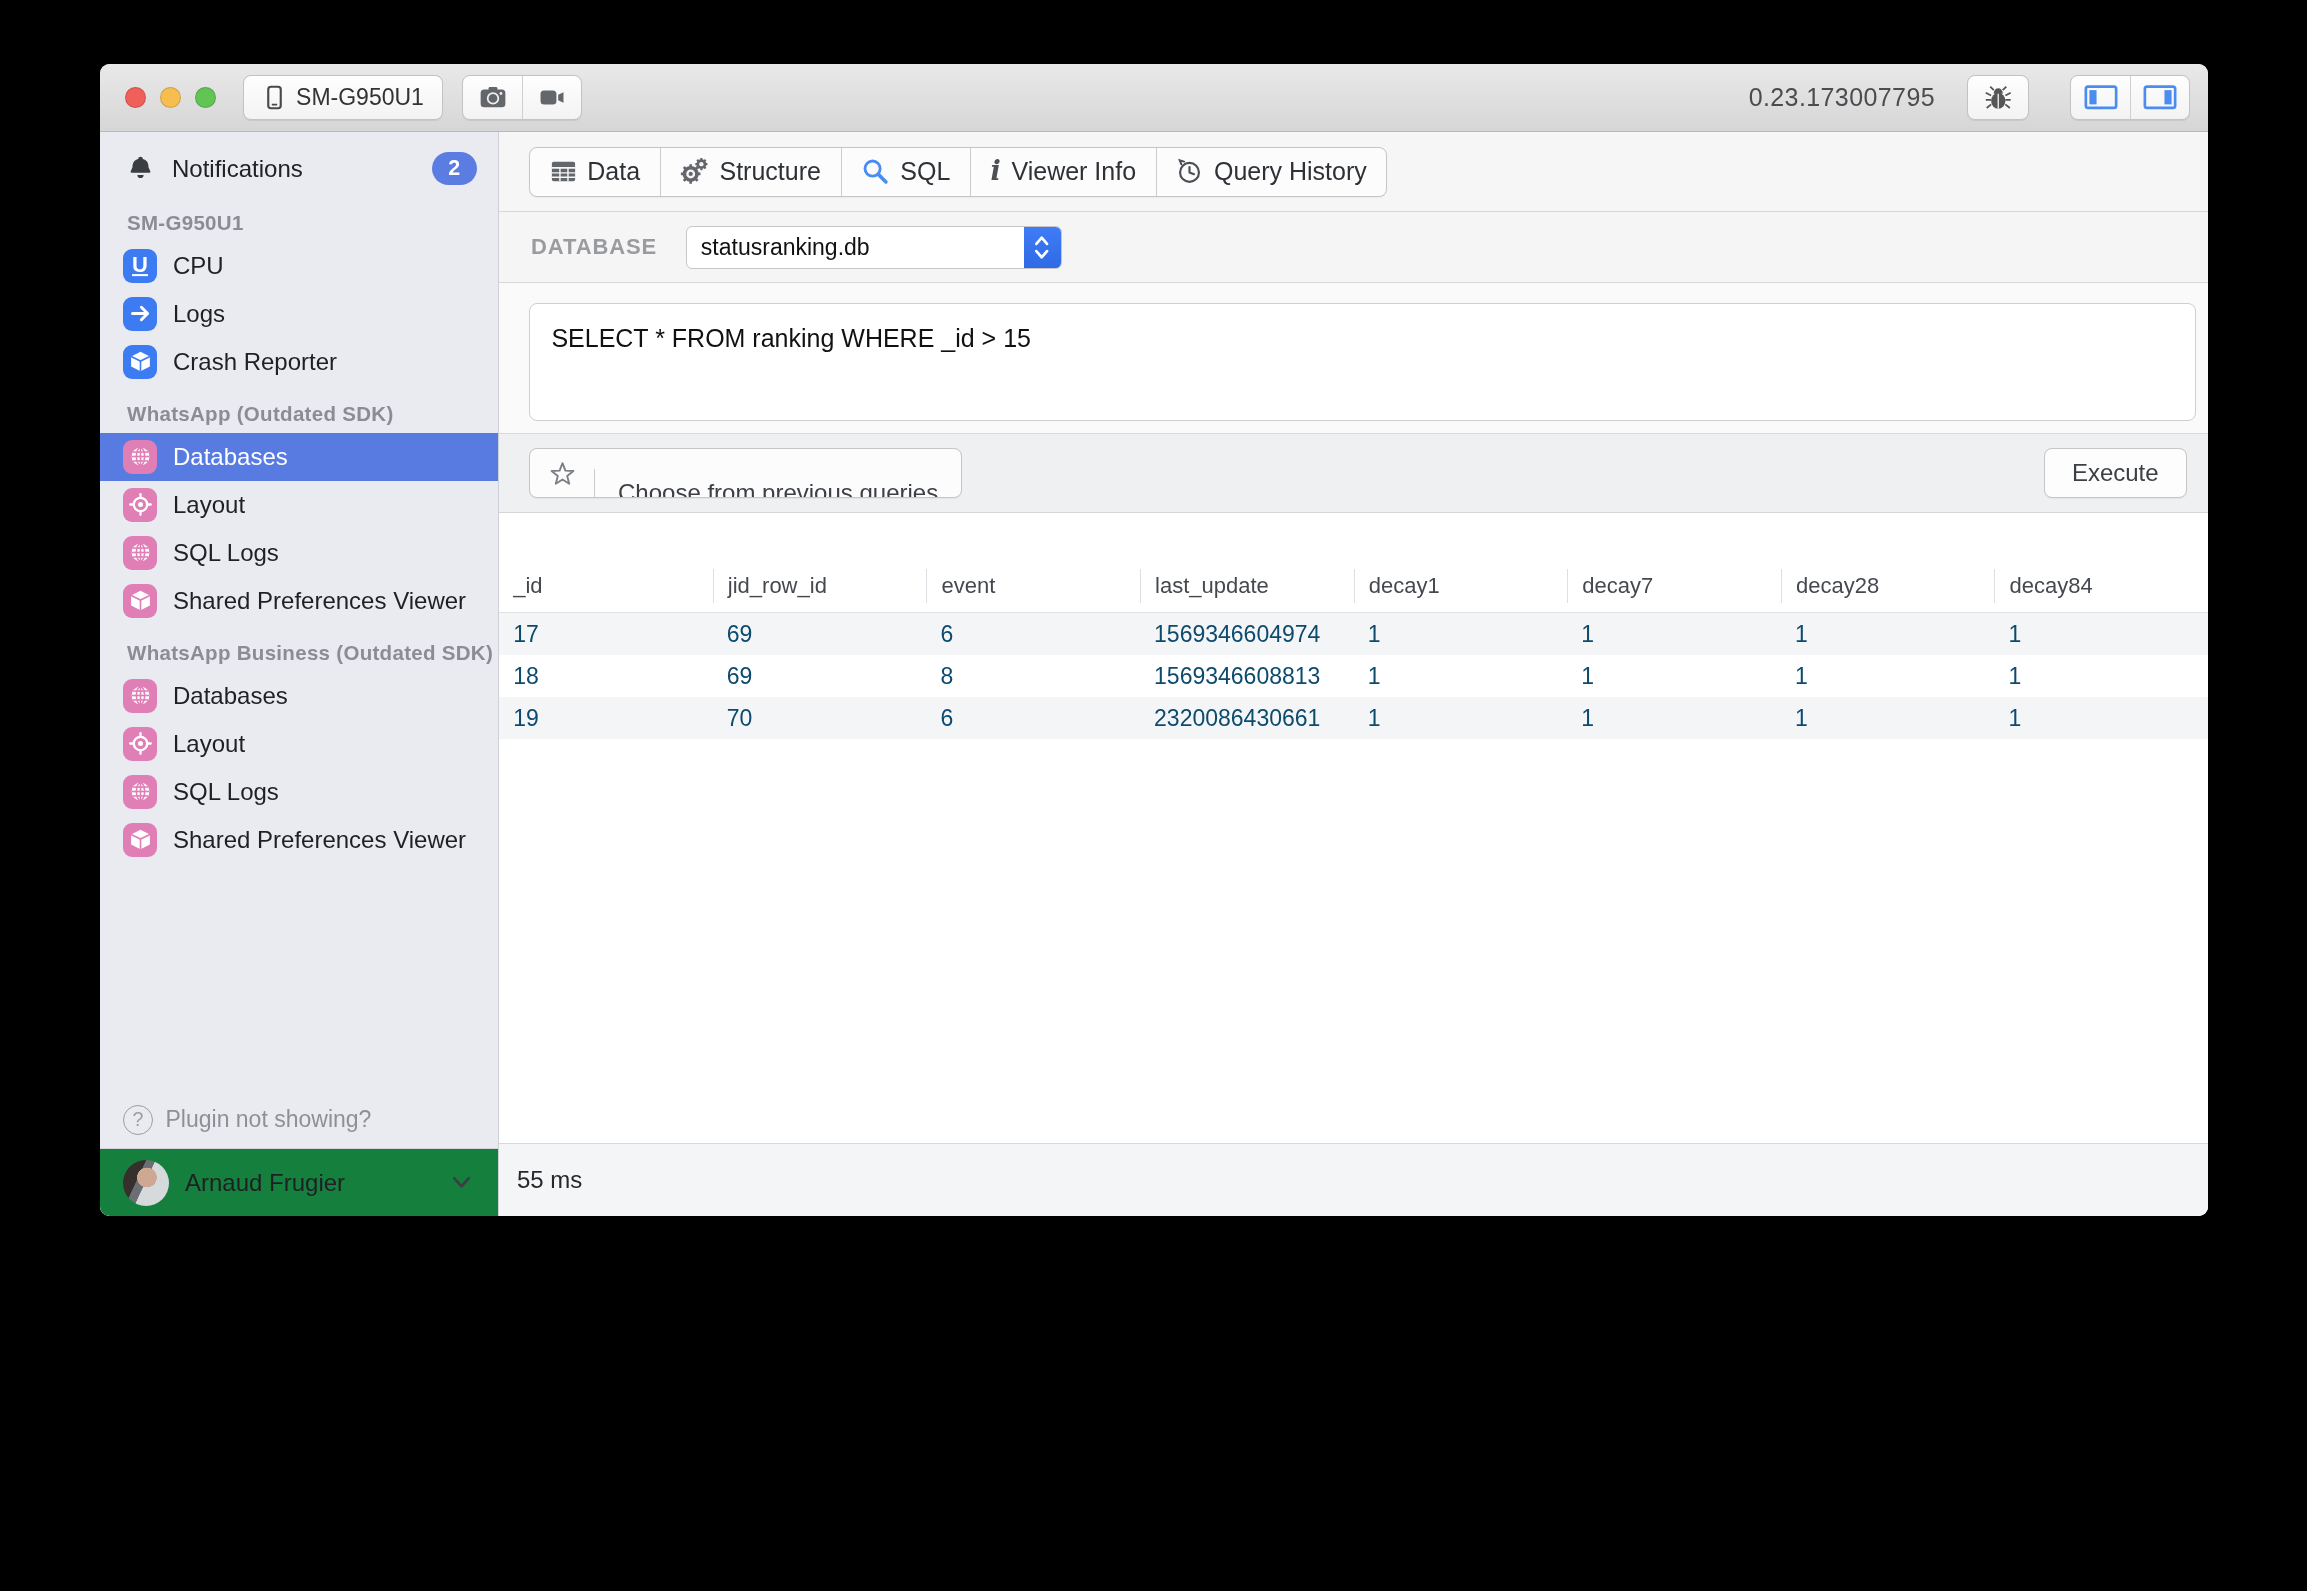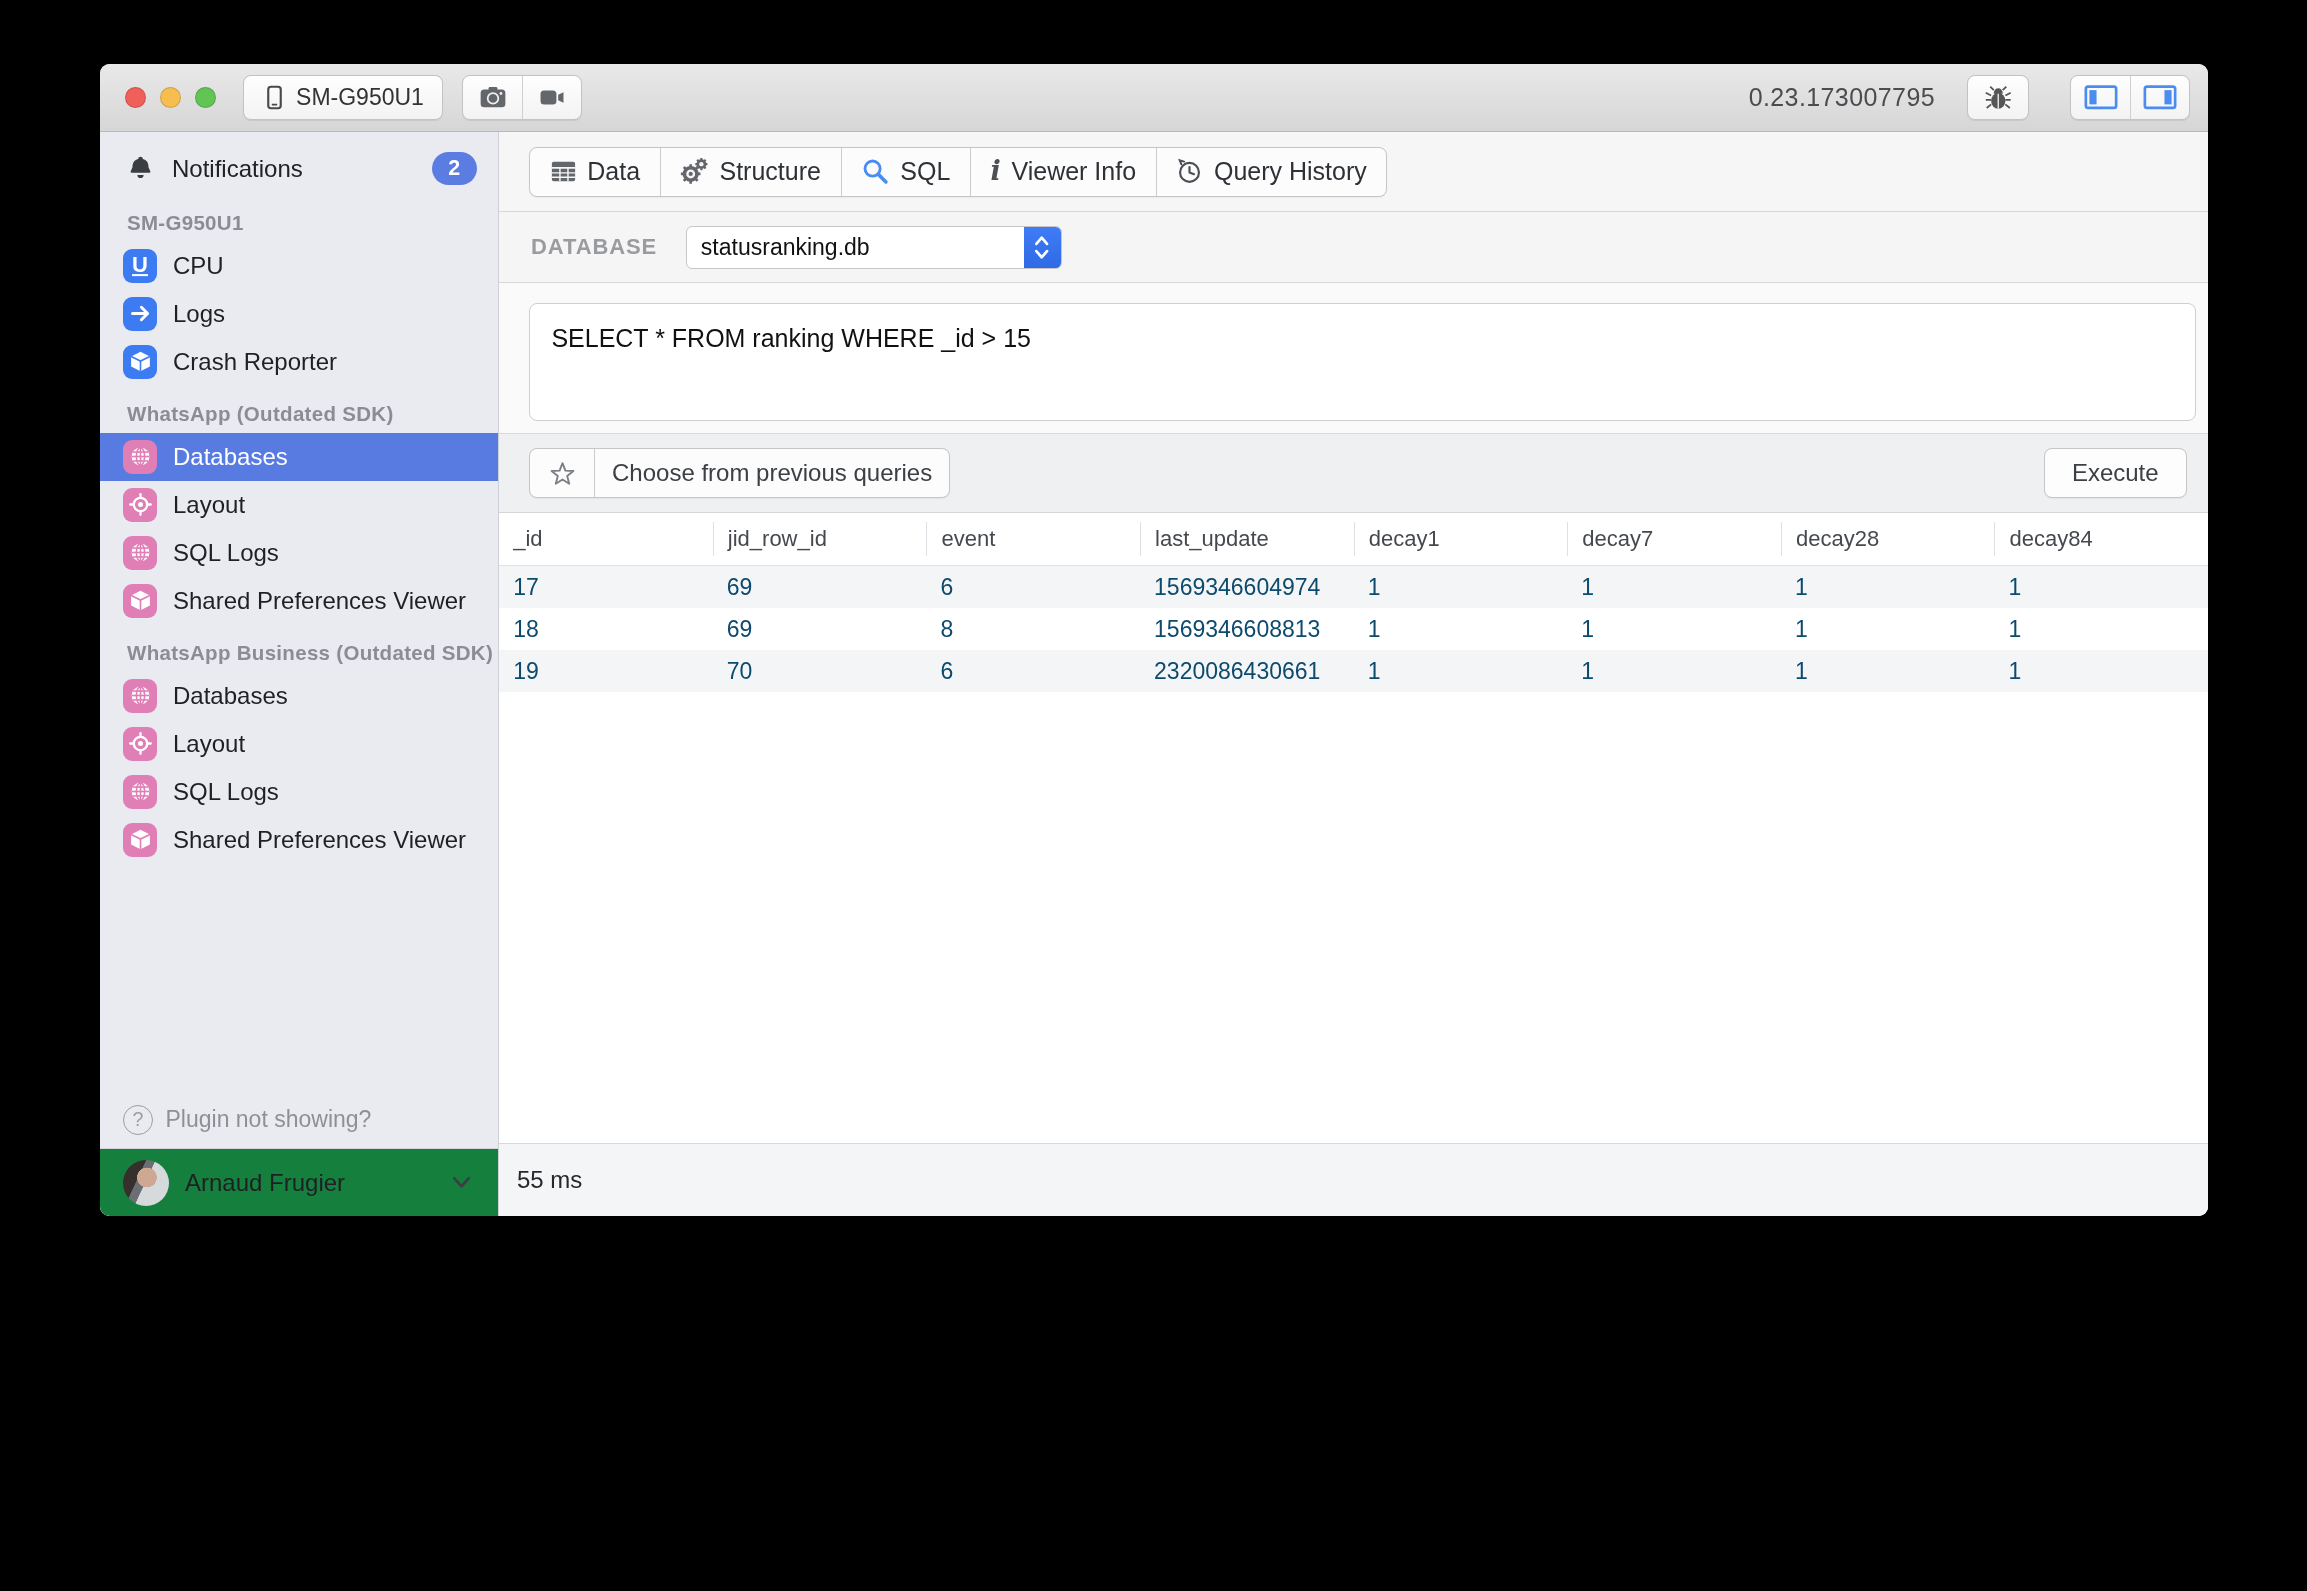--- a/index.html
+++ b/index.html
@@ -90,29 +90,29 @@
 
   .query-section{height:151px;flex:0 0 151px;background:#fafafa;
     border-bottom:0.9px solid #dadada;display:flex;padding:19.6px 12.5px 12.5px 30px;}
   .sql-input{flex:1;border:0.9px solid #cfcfcf;border-radius:8px;background:#fff;
     font-family:"Liberation Sans","DejaVu Sans",sans-serif;font-size:25px;color:#111;
     padding:18px 21.4px;resize:none;outline:none;line-height:1.3;}
 
   .btnrow{height:79px;flex:0 0 79px;background:#eef0f2;border-bottom:0.9px solid #d6d6d6;
     display:flex;align-items:center;padding:0 21.4px 0 30px;}
   .star-seg{width:64px;height:100%;display:flex;align-items:center;justify-content:center;}
-  .prev-seg{padding:0 17px;font-size:24px;color:#3c4046;height:100%;
-    display:flex;align-items:center;border-left:0.9px solid #cccccc;}
+  .prev-seg{padding:0 23px;font-size:24px;color:#3c4046;height:100%;
+    display:flex;align-items:center;border-left:0.9px solid #cccccc;margin-top:20px;}
   .exec-btn{margin-left:auto;height:50px;padding:0 27px;background:#fdfdfd;
     border:0.9px solid #c6c6c6;border-radius:8px;font-size:24px;color:#3c4046;
     display:flex;align-items:center;box-shadow:0 0.9px 0.9px rgba(0,0,0,.05);}
 
   .table-area{flex:1;background:#fff;min-height:0;display:flex;flex-direction:column;}
   .thead{height:53px;flex:0 0 53px;display:grid;grid-template-columns:repeat(8,1fr);
-    align-items:center;border-bottom:0.9px solid #e2e2e2;}
+    align-items:center;border-bottom:0.9px solid #e2e2e2;margin-top:47px;}
   .th{font-size:22px;color:#45494f;padding-left:14.2px;height:34px;line-height:34px;}
   .th+.th{border-left:0.9px solid #dcdfe3;}
   .trow{height:42px;flex:0 0 42px;display:grid;grid-template-columns:repeat(8,1fr);
     align-items:center;}
   .trow.alt{background:#f4f5f7;}
   .td{font-size:23px;color:#0c4a6e;padding-left:14.2px;white-space:nowrap;}
 
   .statusbar{height:73px;flex:0 0 73px;background:#f4f5f7;border-top:0.9px solid #d9d9d9;
     display:flex;align-items:center;padding-left:18px;font-size:24px;color:#26282c;}
 

